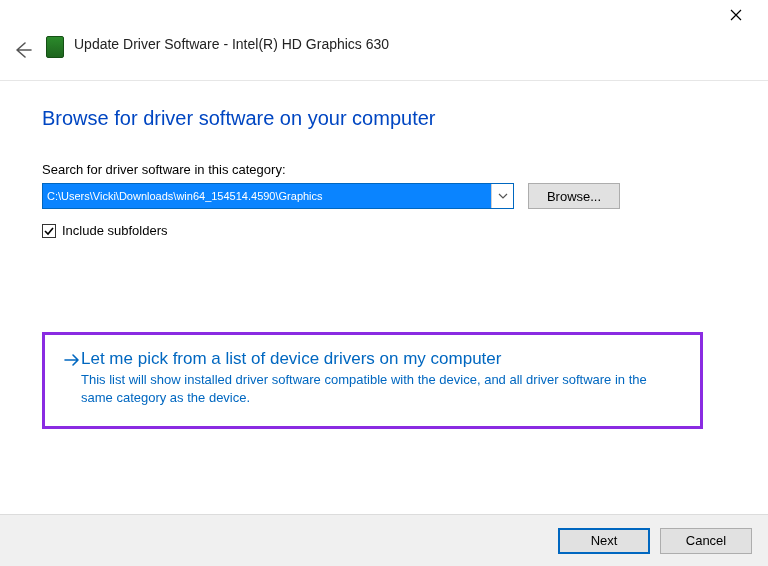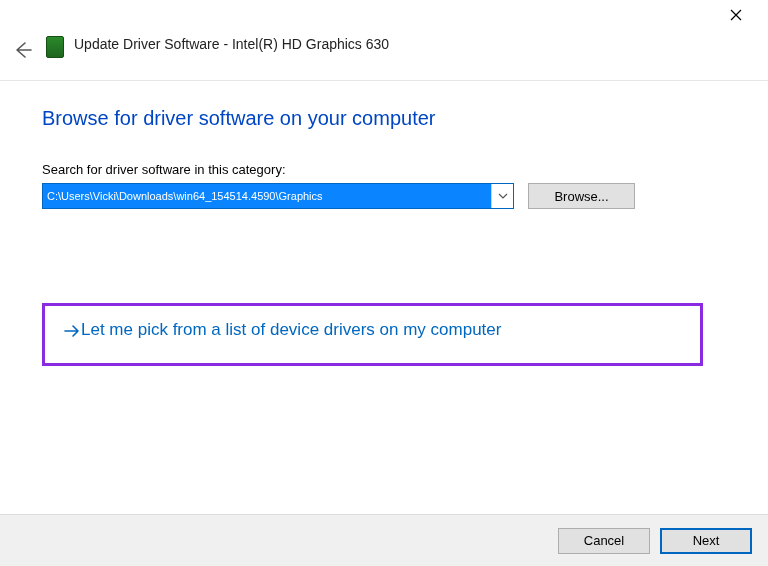--- a/index.html
+++ b/index.html
@@ -88,21 +88,21 @@
     .combo-input::selection { background:#0a84ff; color:#fff; }
     .combo-arrow {
       width: 22px;
       display: flex; align-items: center; justify-content: center;
       background: #fff;
       border-left: 1px solid #d0d0d0;
       cursor: pointer;
     }
     .combo-arrow svg { width: 10px; height: 6px; }
     .browse-btn {
-      width: 107px;
+      width: 92px;
       height: 26px;
       background: #e1e1e1;
       border: 1px solid #adadad;
       font-family: inherit; font-size: 13px;
       cursor: pointer;
     }
     .checkbox-row {
       display: flex;
       align-items: center;
       gap: 6px;
@@ -194,31 +194,40 @@
       <input class="combo-input" type="text" value="C:\Users\Vicki\Downloads\win64_154514.4590\Graphics" style="">
       <div class="combo-arrow">
         <svg viewBox="0 0 10 6">
             <path d="M1 1 L5 5 L9 1" stroke="#555" stroke-width="1.2" fill="none"></path>
           </svg>
       </div>
     </div>
     <button class="browse-btn">Browse...</button>
   </div>
 
+  <div class="checkbox-row">
+    <div class="chk">
+      <svg viewBox="0 0 10 10">
+          <path d="M1 5 L4 8 L9 2" stroke="#000" stroke-width="1.6" fill="none"></path>
+        </svg>
+    </div>
+    <span>Include subfolders</span>
+  </div>
 
   <div class="option-box">
     <div class="option-link">
       <div class="option-arrow">
         <svg viewBox="0 0 18 18">
             <path d="M2 9 H15 M10 4 L15 9 L10 14" stroke-width="1.6" fill="none" stroke-linecap="round" stroke-linejoin="round"></path>
           </svg>
       </div>
       <div class="option-text">
         <div class="option-title">Let me pick from a list of device drivers on my computer</div>
+        <div class="option-desc">This list will show installed driver software compatible with the device, and all driver software in the same category as the device.</div>
       </div>
     </div>
   </div>
 </div>
 
 <div class="footer">
+  <button class="btn primary">Next</button>
   <button class="btn">Cancel</button>
-  <button class="btn primary">Next</button>
 </div>
 
 </body></html>

